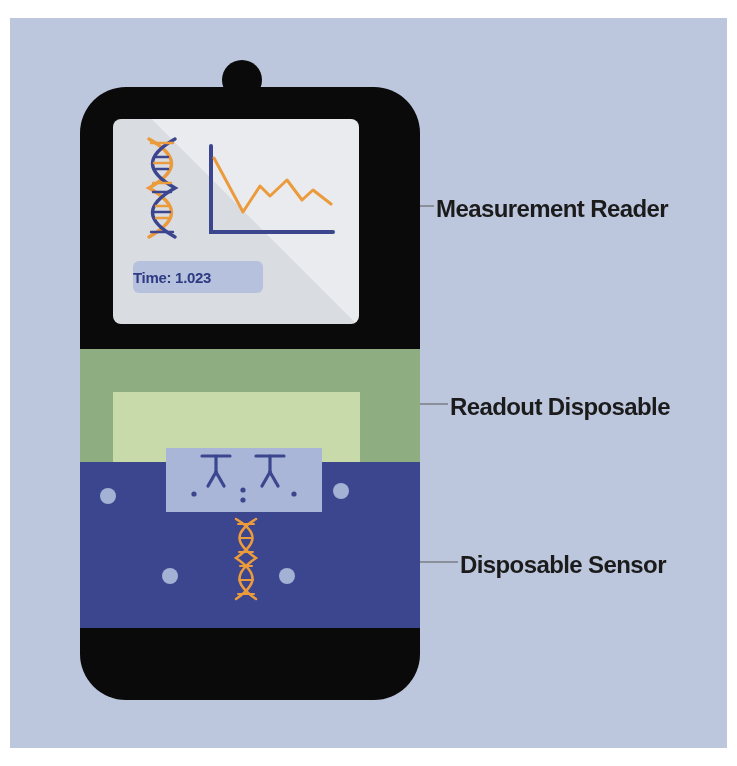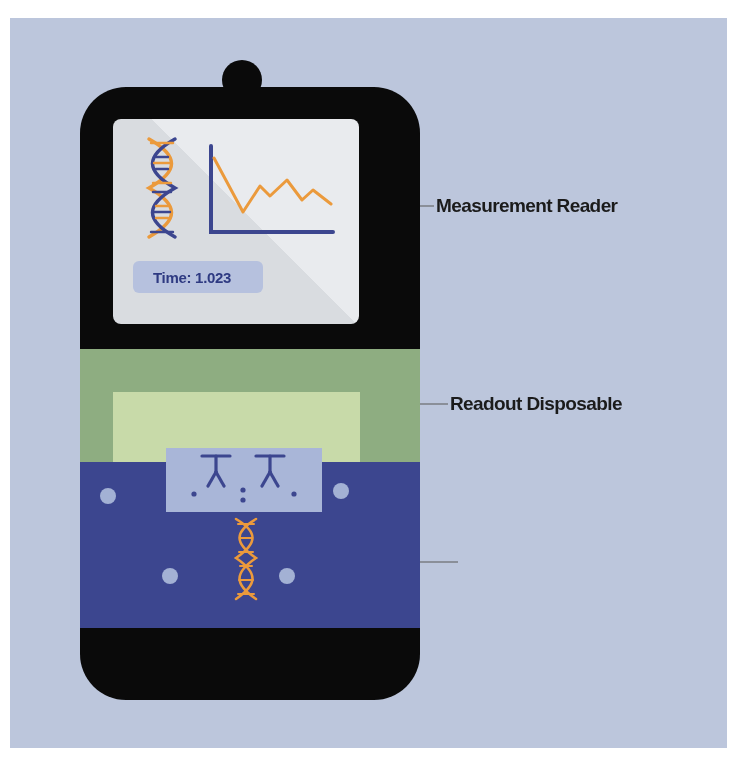--- a/index.html
+++ b/index.html
@@ -19,21 +19,21 @@
   .knob { position:absolute; left:212px; top:42px; width:40px; height:40px; border-radius:50%; background:var(--device-body); }
   .device { position:absolute; left:70px; top:69px; width:340px; height:613px; border-radius:46px; background:var(--device-body); overflow:hidden; }
 
   .screen { position:absolute; left:33px; top:32px; width:246px; height:205px; border-radius:8px;
             background:linear-gradient(45deg, var(--screen-dark) 54%, var(--screen-light) 54%); }
   .dna-screen { position:absolute; left:21px; top:17px; width:56px; height:108px; }
   .chart { position:absolute; left:92px; top:23px; width:132px; height:98px; }
   .axis { stroke:var(--accent-blue); stroke-width:4; fill:none; stroke-linecap:round; }
   .chartline { stroke:var(--accent-orange); stroke-width:3; fill:none; stroke-linejoin:round; stroke-linecap:round; }
   .timebox { position:absolute; left:20px; top:142px; width:130px; height:32px; border-radius:6px;
-             background:var(--time-box-bg); display:flex; align-items:center; padding-left:20px; }
+             background:var(--time-box-bg); display:flex; align-items:center; padding-left:0; }
   .timebox span { font-weight:700; font-size:15px; letter-spacing:-0.3px; color:var(--time-text); }
 
   .green-band  { position:absolute; left:0; top:262px; width:340px; height:113px; background:var(--green-band); }
   .green-inner { position:absolute; left:33px; top:305px; width:247px; height:70px; background:var(--green-inner); }
   .navy-band   { position:absolute; left:0; top:375px; width:340px; height:166px; background:var(--navy-band); }
 
   .dot { position:absolute; width:16px; height:16px; border-radius:50%; background:var(--sensor-dot); }
   .dot1 { left:20px;  top:401px; } .dot2 { left:253px; top:396px; }
   .dot3 { left:82px;  top:481px; } .dot4 { left:199px; top:481px; }
 
@@ -43,21 +43,21 @@
 
   .st-o { stroke:var(--accent-orange); fill:none; stroke-linecap:round; }
   .st-b { stroke:var(--accent-blue);   fill:none; stroke-linecap:round; }
   .st-n { stroke:var(--navy-band);     fill:none; stroke-linecap:round; }
   .fl-n { fill:var(--navy-band); }
 
   .leader { position:absolute; height:2px; background:var(--leader-line); }
   .l1 { left:410px; top:187px; width:14px; }
   .l2 { left:410px; top:385px; width:28px; }
   .l3 { left:410px; top:543px; width:38px; }
-  .callout { position:absolute; font-weight:700; font-size:19px; letter-spacing:-0.6px;
+  .callout { position:absolute; font-weight:700; font-size:24px; letter-spacing:-0.6px;
              color:var(--label-text); white-space:nowrap; }
   .c1 { left:426px; top:177px; } .c2 { left:440px; top:375px; } .c3 { left:450px; top:533px; }
 </style>
 </head>
 <body>
 
 <div class="page">
   <div class="canvas">
 
     <div class="knob"></div>
@@ -136,15 +136,16 @@
       </svg>
     </div>
 
     <div class="leader l1"></div>
     <div class="callout c1">Measurement Reader</div>
 
     <div class="leader l2"></div>
     <div class="callout c2">Readout Disposable</div>
 
     <div class="leader l3"></div>
+    <div class="callout c3">Disposable Sensor</div>
 
   </div>
 </div>
 
 </body></html>

